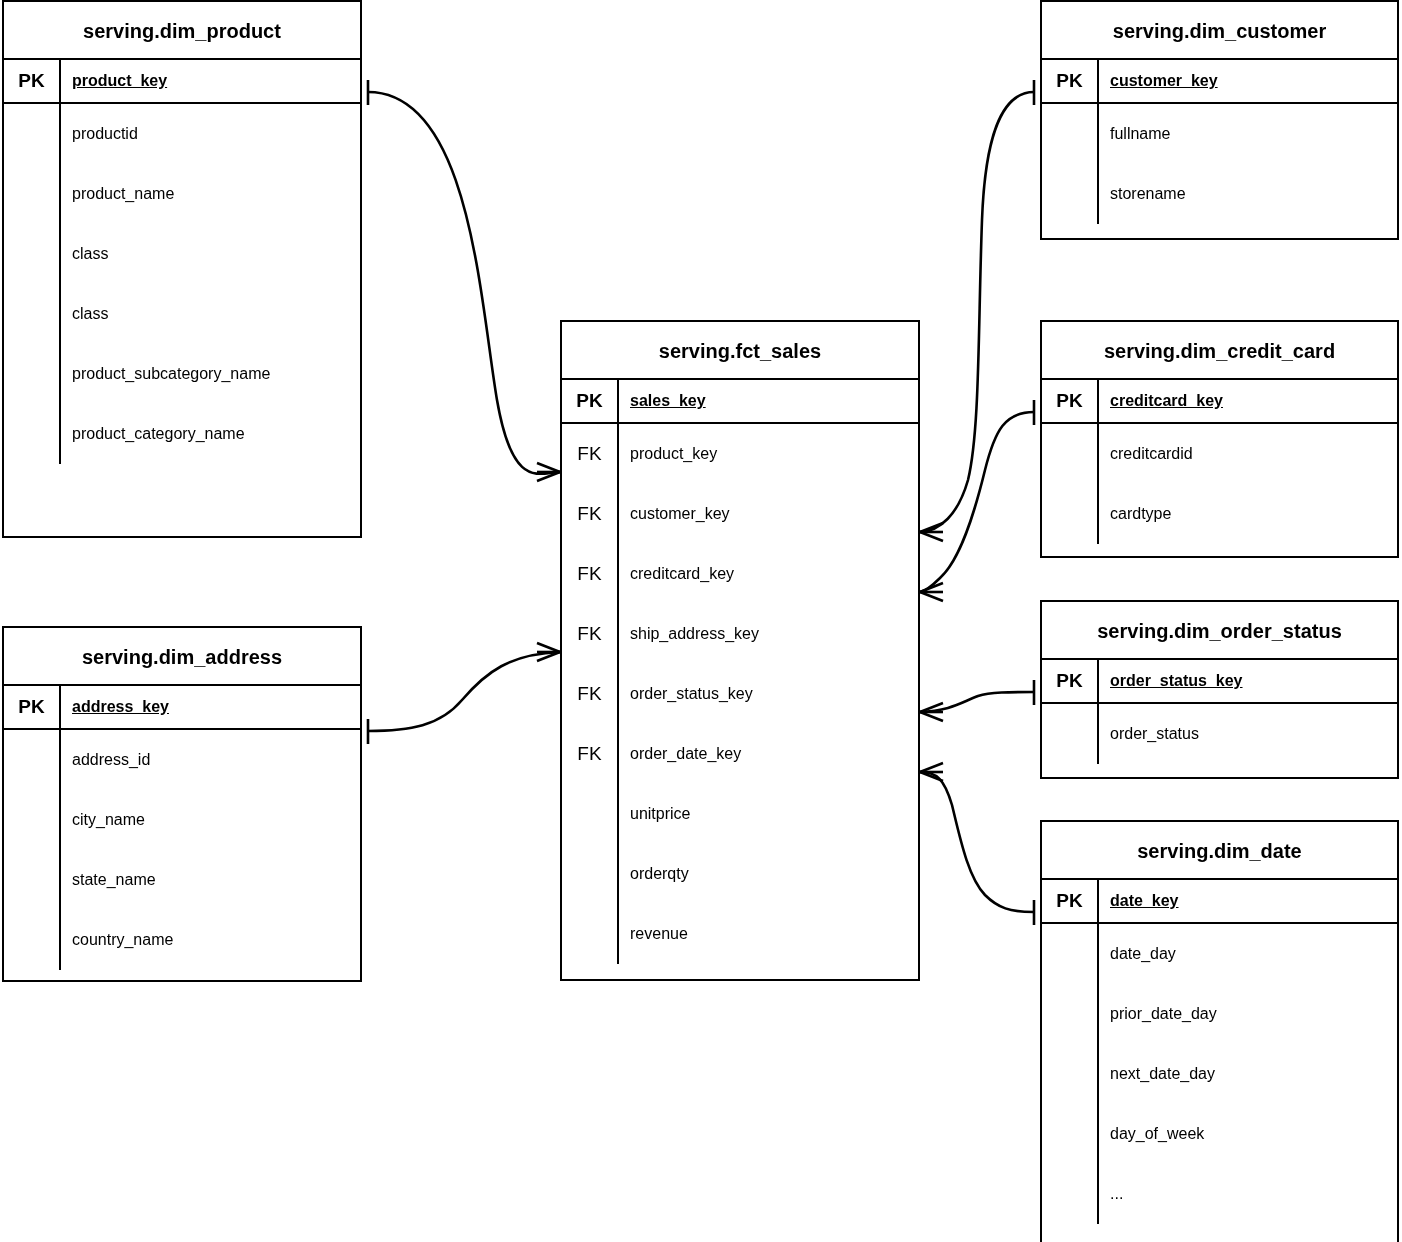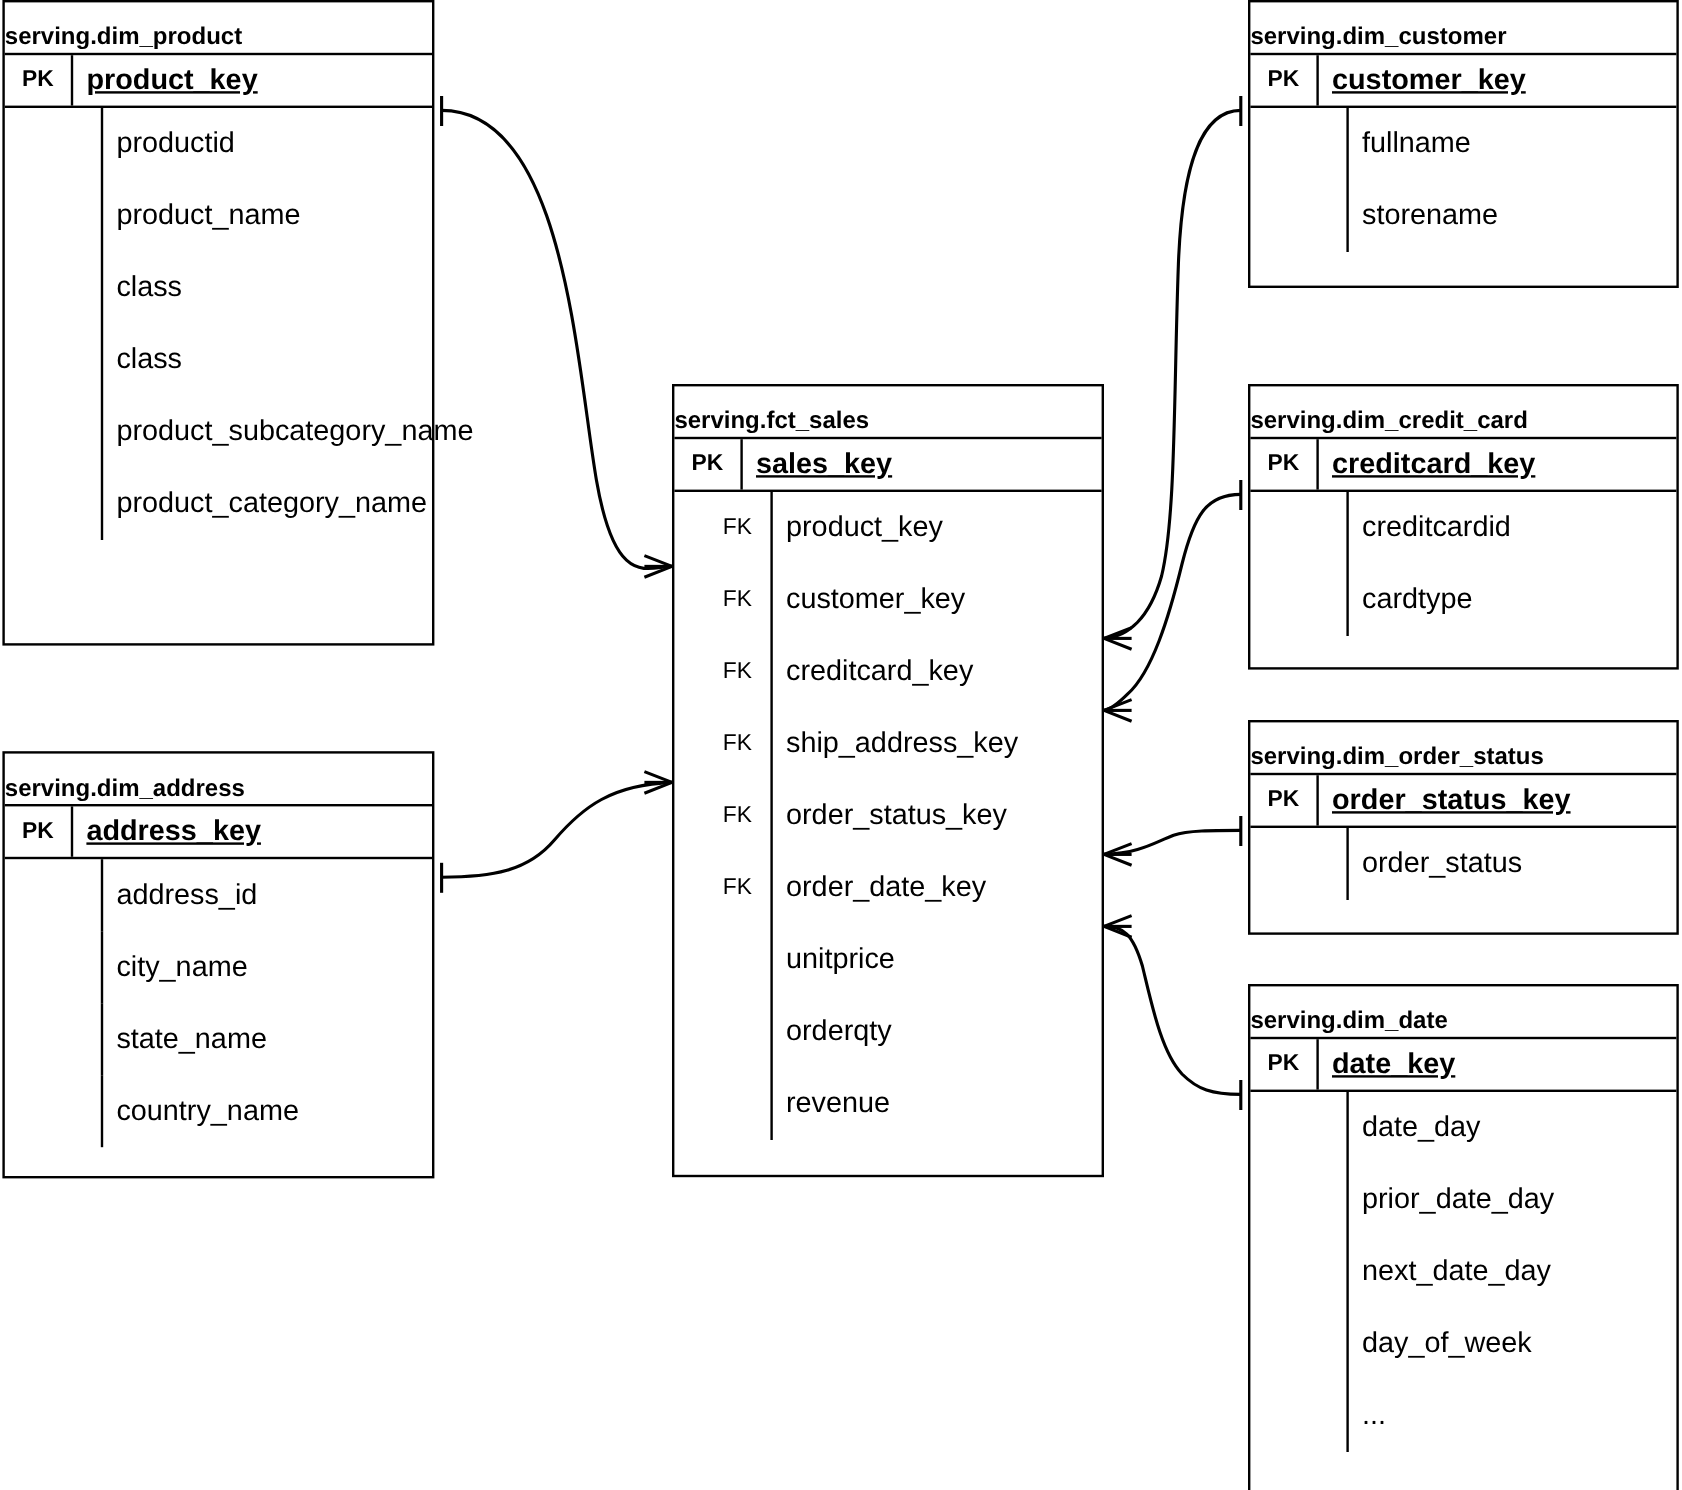--- a/index.html
+++ b/index.html
@@ -27,22 +27,23 @@
     pointer-events: none;
   }
   .entity {
     position: absolute;
     box-sizing: border-box;
     border: 2px solid #000000;
     background: #ffffff;
   }
   .ent-title {
     box-sizing: border-box;
-    height: 44px;
+    height: 58px;
     line-height: 58px;
+    text-align: center;
     font-weight: bold;
     font-size: 20px;
     border-bottom: 2px solid #000000;
     white-space: nowrap;
     overflow: hidden;
   }
   .ent-pkrow {
     box-sizing: border-box;
     display: flex;
     height: 44px;
@@ -50,21 +51,20 @@
   }
   .ent-rows {
     box-sizing: border-box;
     display: flex;
     flex-direction: column;
   }
   .ent-row {
     box-sizing: border-box;
     display: flex;
     height: 60px;
-    margin-left: 25px;
   }
   .keycell {
     box-sizing: border-box;
     width: 57px;
     flex: 0 0 57px;
     border-right: 2px solid #000000;
     display: flex;
     align-items: center;
     justify-content: center;
     font-size: 19px;
@@ -77,21 +77,21 @@
   }
   .keycell.blank {
     font-size: 0;
   }
   .namecell {
     box-sizing: border-box;
     flex: 1 1 auto;
     display: flex;
     align-items: center;
     padding-left: 11px;
-    font-size: 24px;
+    font-size: 16px;
     white-space: nowrap;
   }
   .namecell.pk {
     font-weight: bold;
     text-decoration: underline;
   }
   .namecell.wrap {
     white-space: normal;
     line-height: 1.18;
     padding-right: 6px;

